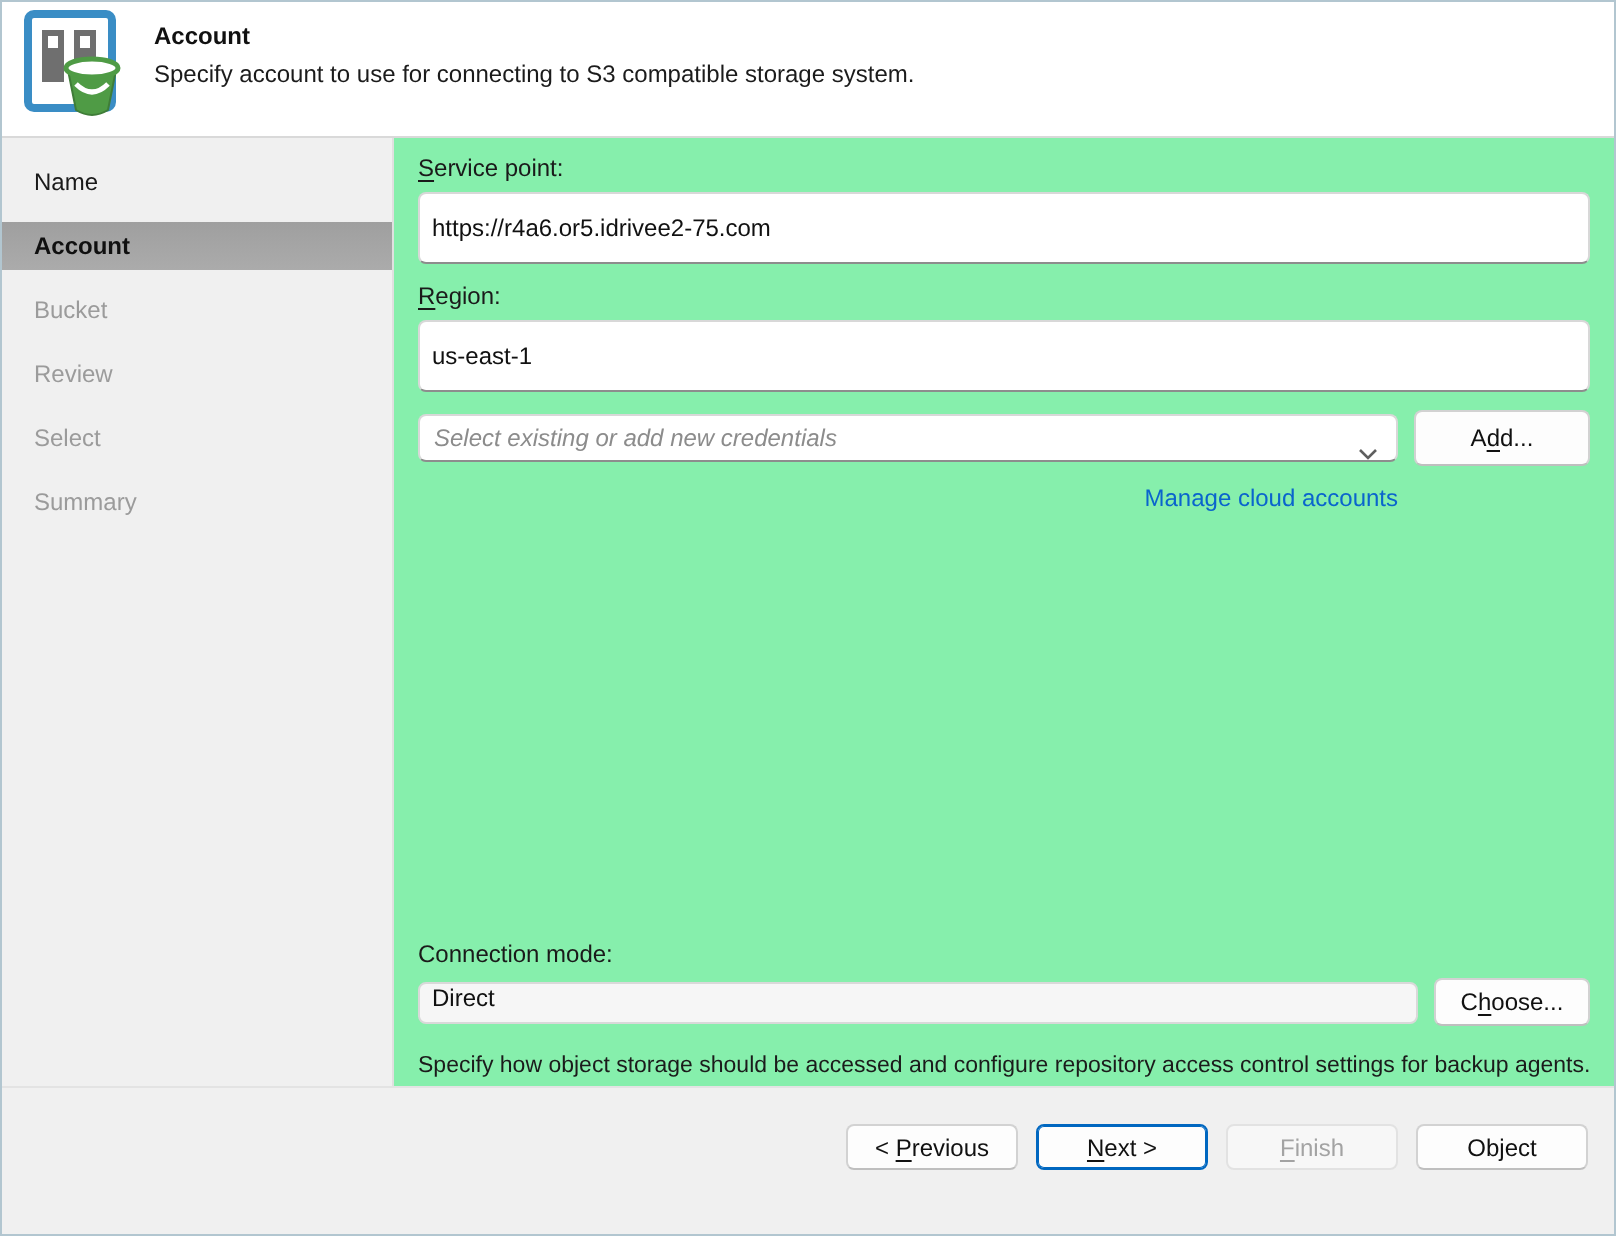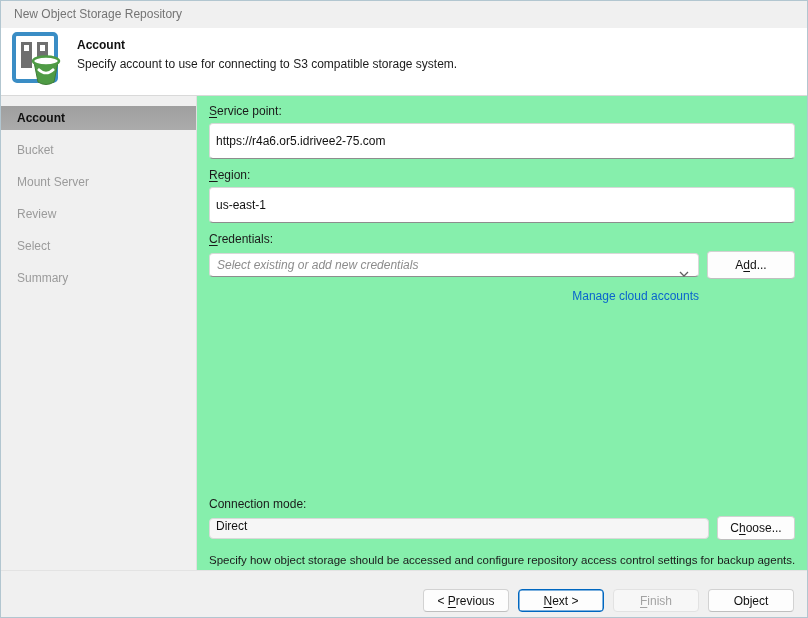--- a/index.html
+++ b/index.html
@@ -135,21 +135,20 @@
   }
   .btn-footer { min-width: 86px; height: 23px; }
   .btn-default { border: 1px solid #0067c0; box-shadow: inset 0 0 0 0.5px #0067c0; }
   .btn-disabled { color: #a3a3a3; background: #f7f7f7; border-color: #e2e2e2; }
 </style>
 </head>
 <body>
 
 <div class="window">
 
-  <div class="titlebar">New Object Storage Repository</div>
 
   <div class="header">
     <div class="icon-wrap">
       <svg width="56" height="58" viewBox="0 0 56 58">
         <rect x="3" y="3" width="42" height="47" rx="3" fill="#ffffff" stroke="#3a8dc5" stroke-width="4"></rect>
         <rect x="10" y="11" width="11" height="26" fill="#6f6f6f"></rect>
         <rect x="13" y="14" width="5" height="6" fill="#ffffff"></rect>
         <rect x="26" y="11" width="11" height="26" fill="#6f6f6f"></rect>
         <rect x="29" y="14" width="5" height="6" fill="#ffffff"></rect>
         <path d="M23 31 L27 51 Q35 56 43 51 L47 31 Z" fill="#4f9b45" stroke="#3f7d38" stroke-width="1"></path>
@@ -158,41 +157,40 @@
       </svg>
     </div>
     <div class="htext">
       <div class="htitle">Account</div>
       <div class="hdesc">Specify account to use for connecting to S3 compatible storage system.</div>
     </div>
   </div>
 
   <div class="body">
     <div class="sidebar">
+      <div class="nav-item completed">Name</div>
       <div class="nav-item active">Account</div>
       <div class="nav-item">Bucket</div>
-      <div class="nav-item">Mount Server</div>
       <div class="nav-item">Review</div>
       <div class="nav-item">Select</div>
       <div class="nav-item">Summary</div>
     </div>
 
     <div class="main">
 
       <div class="field-label"><u>S</u>ervice point:</div>
       <input class="text-input" type="text" value="https://r4a6.or5.idrivee2-75.com" style="">
 
       <div class="gap8"></div>
 
       <div class="field-label"><u>R</u>egion:</div>
       <input class="text-input" type="text" value="us-east-1" style="">
 
       <div class="gap8"></div>
 
-      <div class="field-label"><u>C</u>redentials:</div>
       <div class="combo-row">
         <div class="combo">
           <input type="text" placeholder="Select existing or add new credentials" style="">
           <span class="chev">
             <svg width="10" height="6" viewBox="0 0 10 6">
                 <path d="M1 1 L5 5 L9 1" fill="none" stroke="#5f5f5f" stroke-width="1.3"></path>
               </svg>
           </span>
         </div>
         <button class="btn btn-add">A<u>d</u>d...</button>

